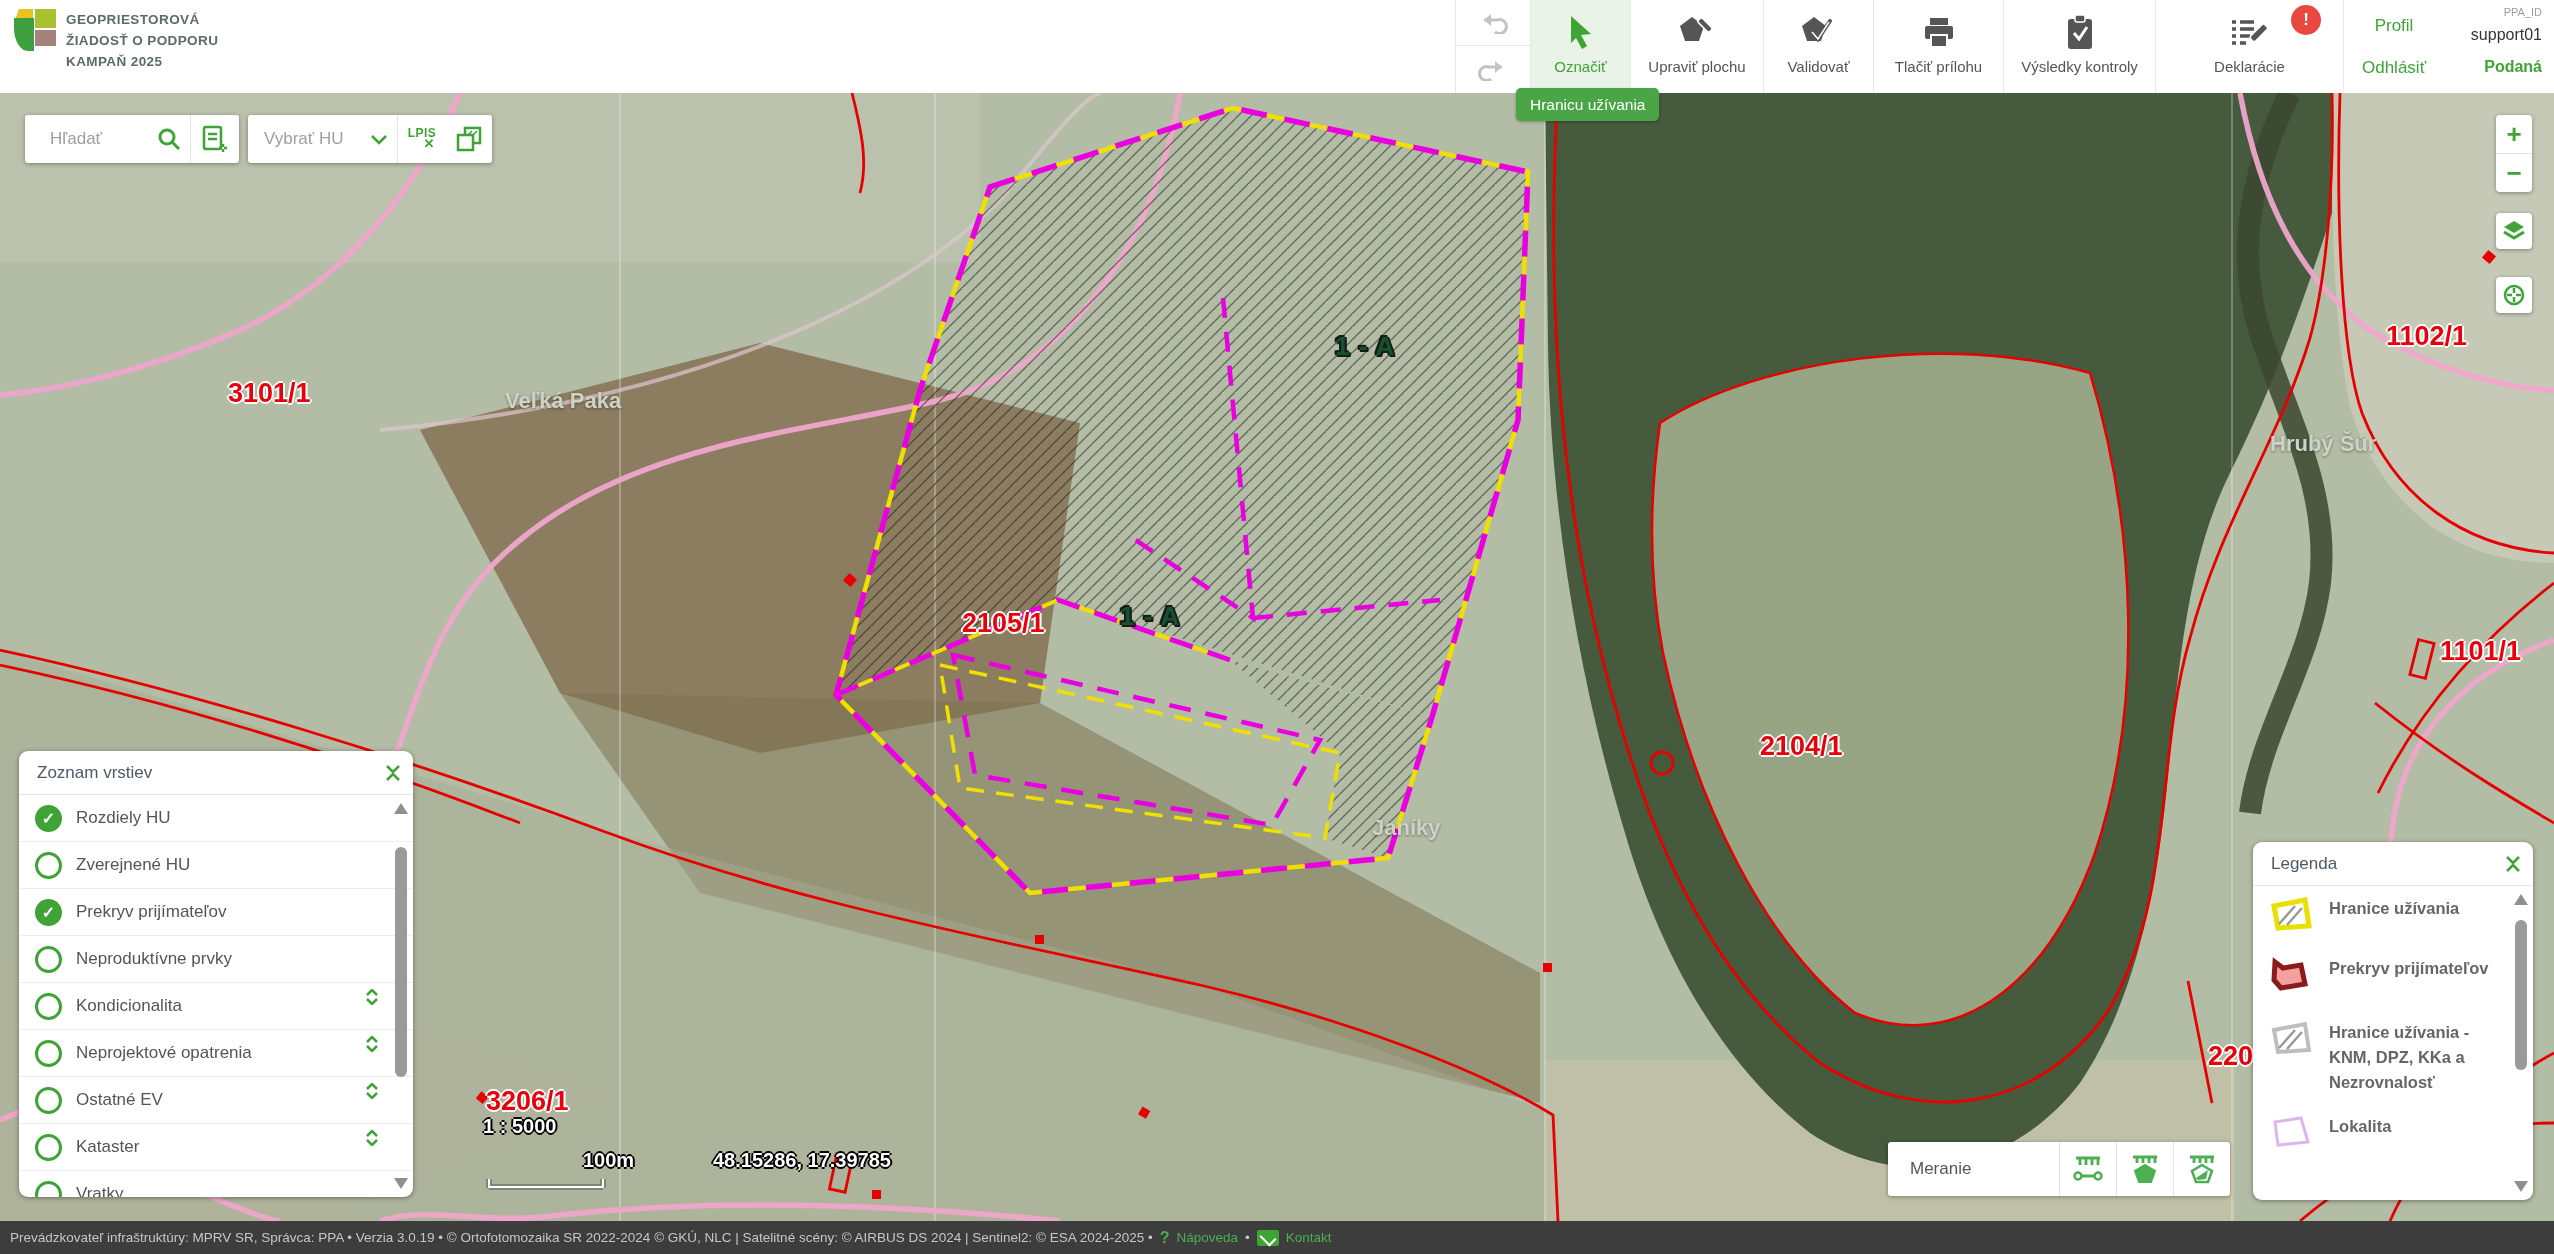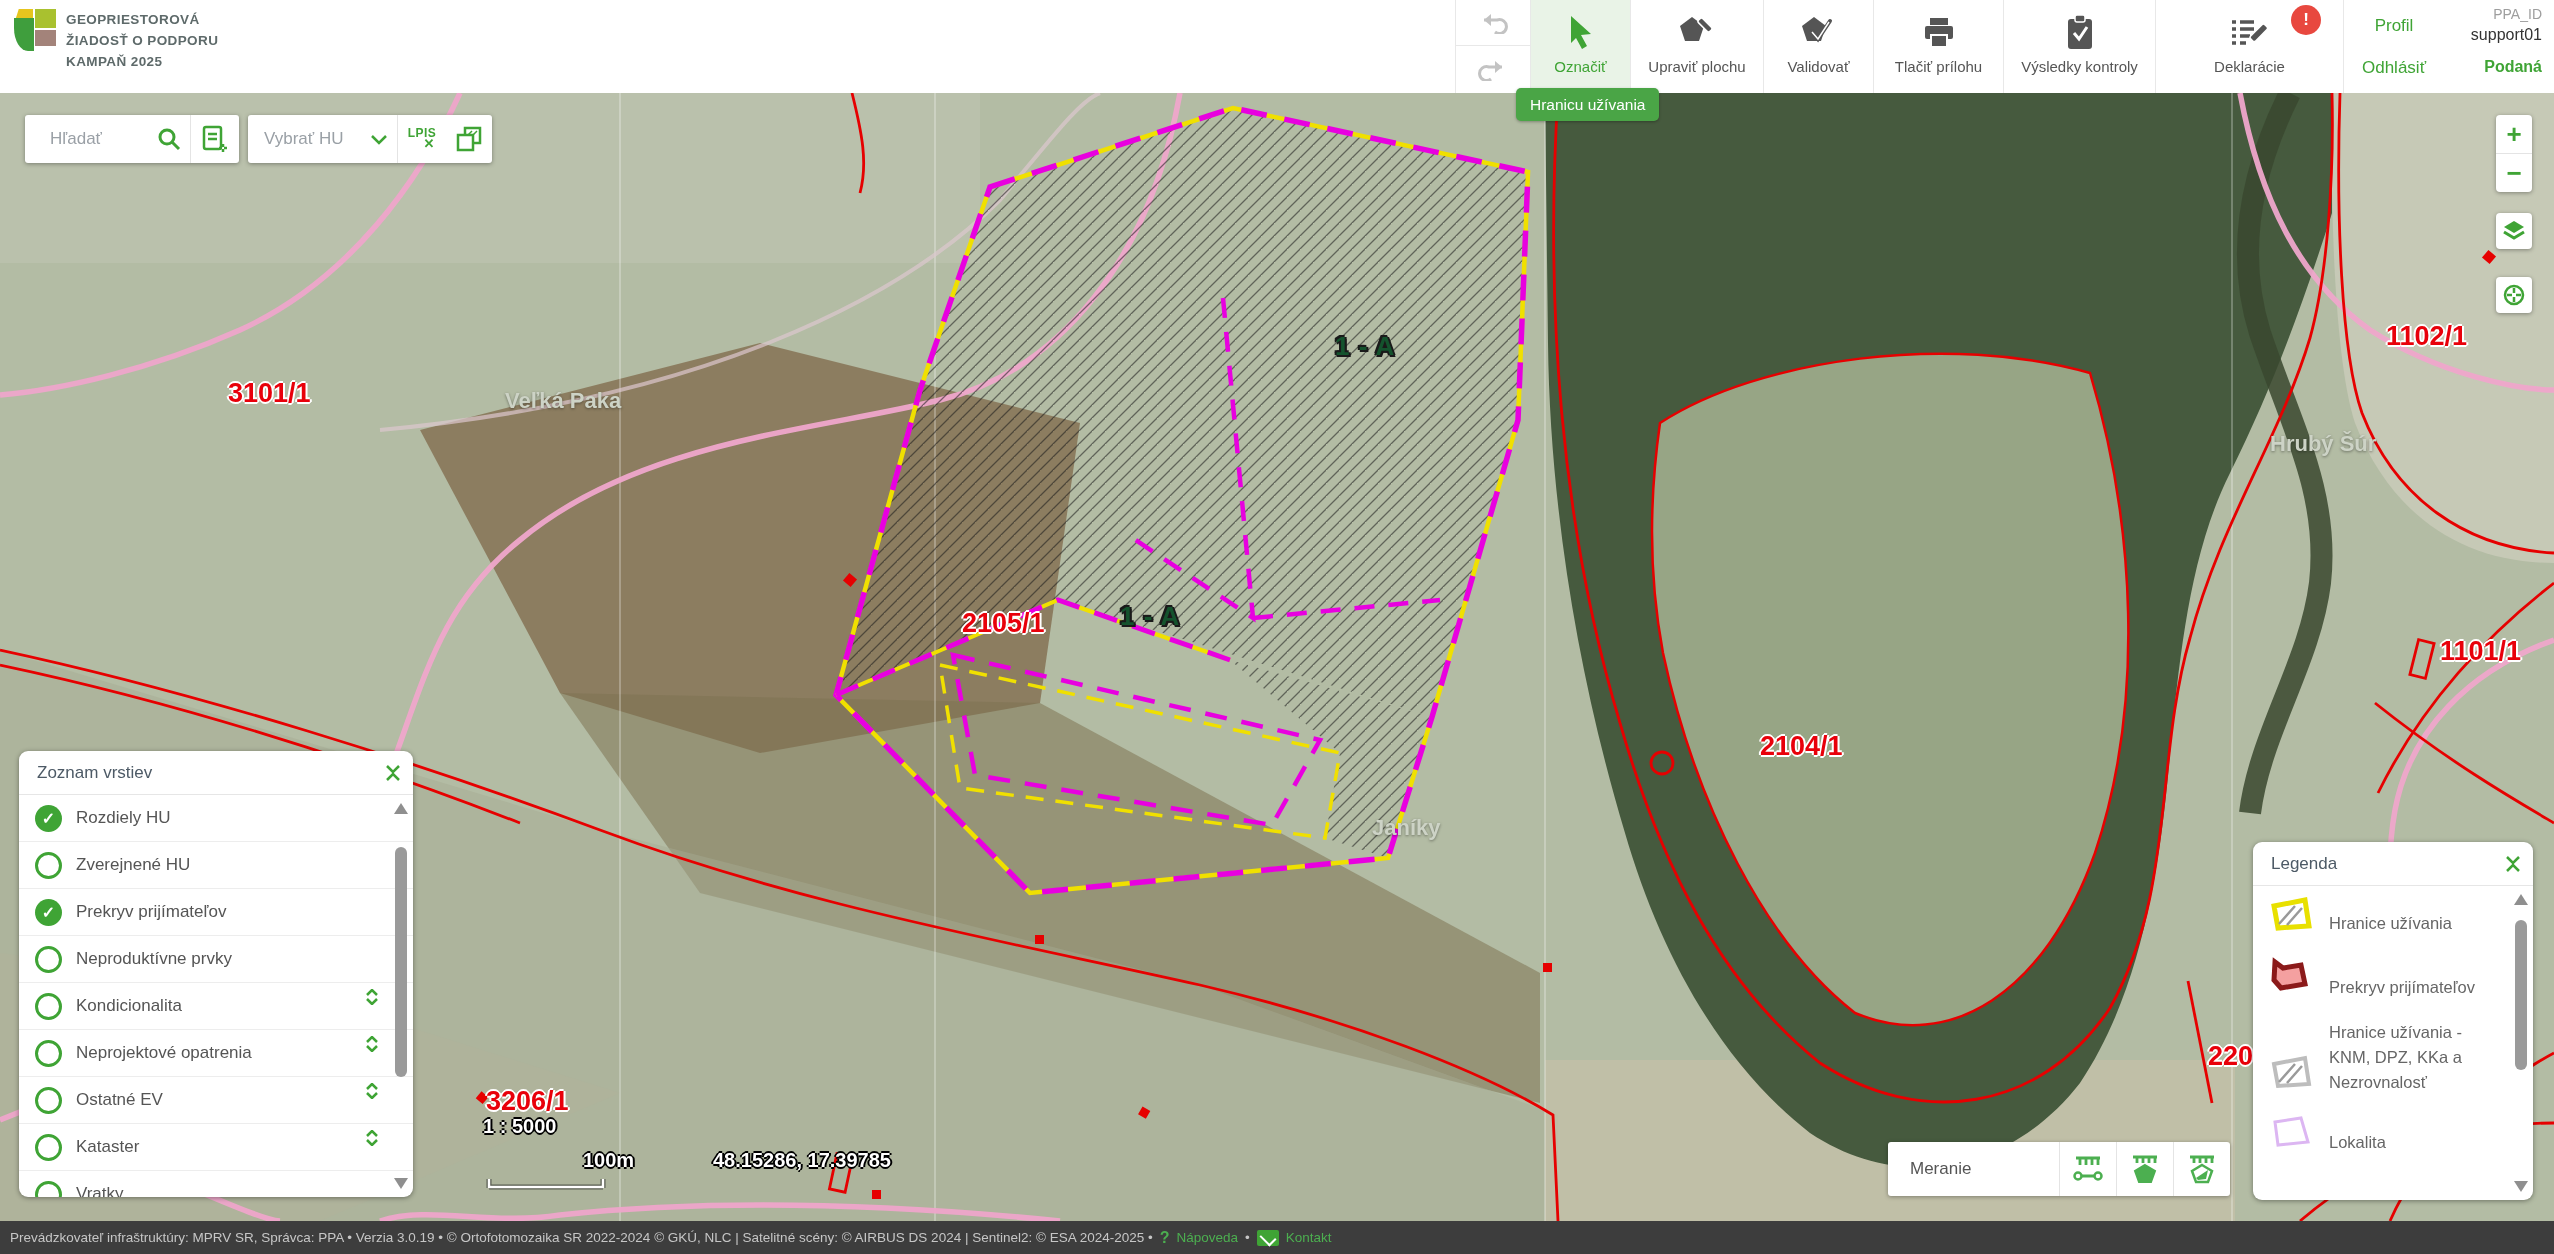--- a/index.html
+++ b/index.html
@@ -64,21 +64,21 @@
   .chk.off { background:#fff; border:3px solid #3fa435; }
   .layer-row .lbl { font-size:17px; color:#555; }
   .reorder { position:absolute; right:34px; top:6px; display:flex; flex-direction:column; align-items:center; cursor:pointer; }
   .sb { position:absolute; right:4px; top:48px; bottom:4px; width:16px; }
   .sb .arr { position:absolute; left:1px; width:0; height:0; border-left:7px solid transparent; border-right:7px solid transparent; cursor:pointer; }
   .sb .arr.up { top:4px; border-bottom:11px solid #8f8f8f; }
   .sb .arr.dn { bottom:4px; border-top:11px solid #8f8f8f; }
   .sb .thumb { position:absolute; left:2px; width:12px; border-radius:6px; background:#9a9a9a; cursor:pointer; }
 
   #legend-panel { left:2253px; top:749px; width:280px; height:358px; }
-  .leg-row { display:flex; align-items:flex-end; padding:10px 40px 10px 16px; }
+  .leg-row { display:flex; align-items:flex-start; padding:10px 40px 10px 16px;font-weight:bold; }
   .leg-ico { width:44px; margin-right:16px; flex:none; }
   .leg-lbl { font-size:16.5px; color:#666; line-height:1.5; }
 
   #measure-panel { left:1888px; top:1049px; width:342px; height:54px; display:flex; align-items:center; }
   #measure-panel .title { flex:1; font-size:17px; color:#555; padding-left:22px; }
   #measure-panel .icobtn { width:56px; }
 
   
   #footer { position:absolute; left:0; top:1221px; width:2554px; height:33px; background:rgba(45,45,45,.92); z-index:30; display:flex; align-items:center; padding-left:10px; font-size:13.5px; color:#c6c6c6; gap:7px; }
   #footer .green { color:#4CAF50; cursor:pointer; }
@@ -516,21 +516,21 @@
       </span>
       <span class="lbl">Deklarácie</span>
       <span class="badge" style="right:22px;top:5px">!</span>
     </div>
 
     <div class="tb-col" style="left:2343px;width:100px">
       <div class="link-green" style="position:absolute;left:0;width:100px;top:16px;text-align:center">Profil</div>
       <div class="link-green" style="position:absolute;left:0;width:100px;top:58px;text-align:center">Odhlásiť</div>
     </div>
     <div class="tb-col" style="left:2443px;width:111px;border-left:none">
-      <div style="position:absolute;right:12px;top:6px;font-size:14px;color:#9e9e9e">PPA_ID</div>
+      <div style="position:absolute;right:12px;top:6px;font-size:11px;color:#9e9e9e">PPA_ID</div>
       <div style="position:absolute;right:12px;top:26px;font-size:16px;color:#333">support01</div>
       <div style="position:absolute;right:12px;top:58px;font-size:16px;font-weight:bold;color:#3fa435">Podaná</div>
     </div>
   </div>
 
   <div id="tooltip">Hranicu užívania</div>
 
   <div id="footer">
     <span>Prevádzkovateľ infraštruktúry: MPRV SR, Správca: PPA • Verzia 3.0.19 • © Ortofotomozaika SR 2022-2024 © GKÚ, NLC | Satelitné scény: © AIRBUS DS 2024 | Sentinel2: © ESA 2024-2025 •</span>
     <span class="qmark">?</span>

